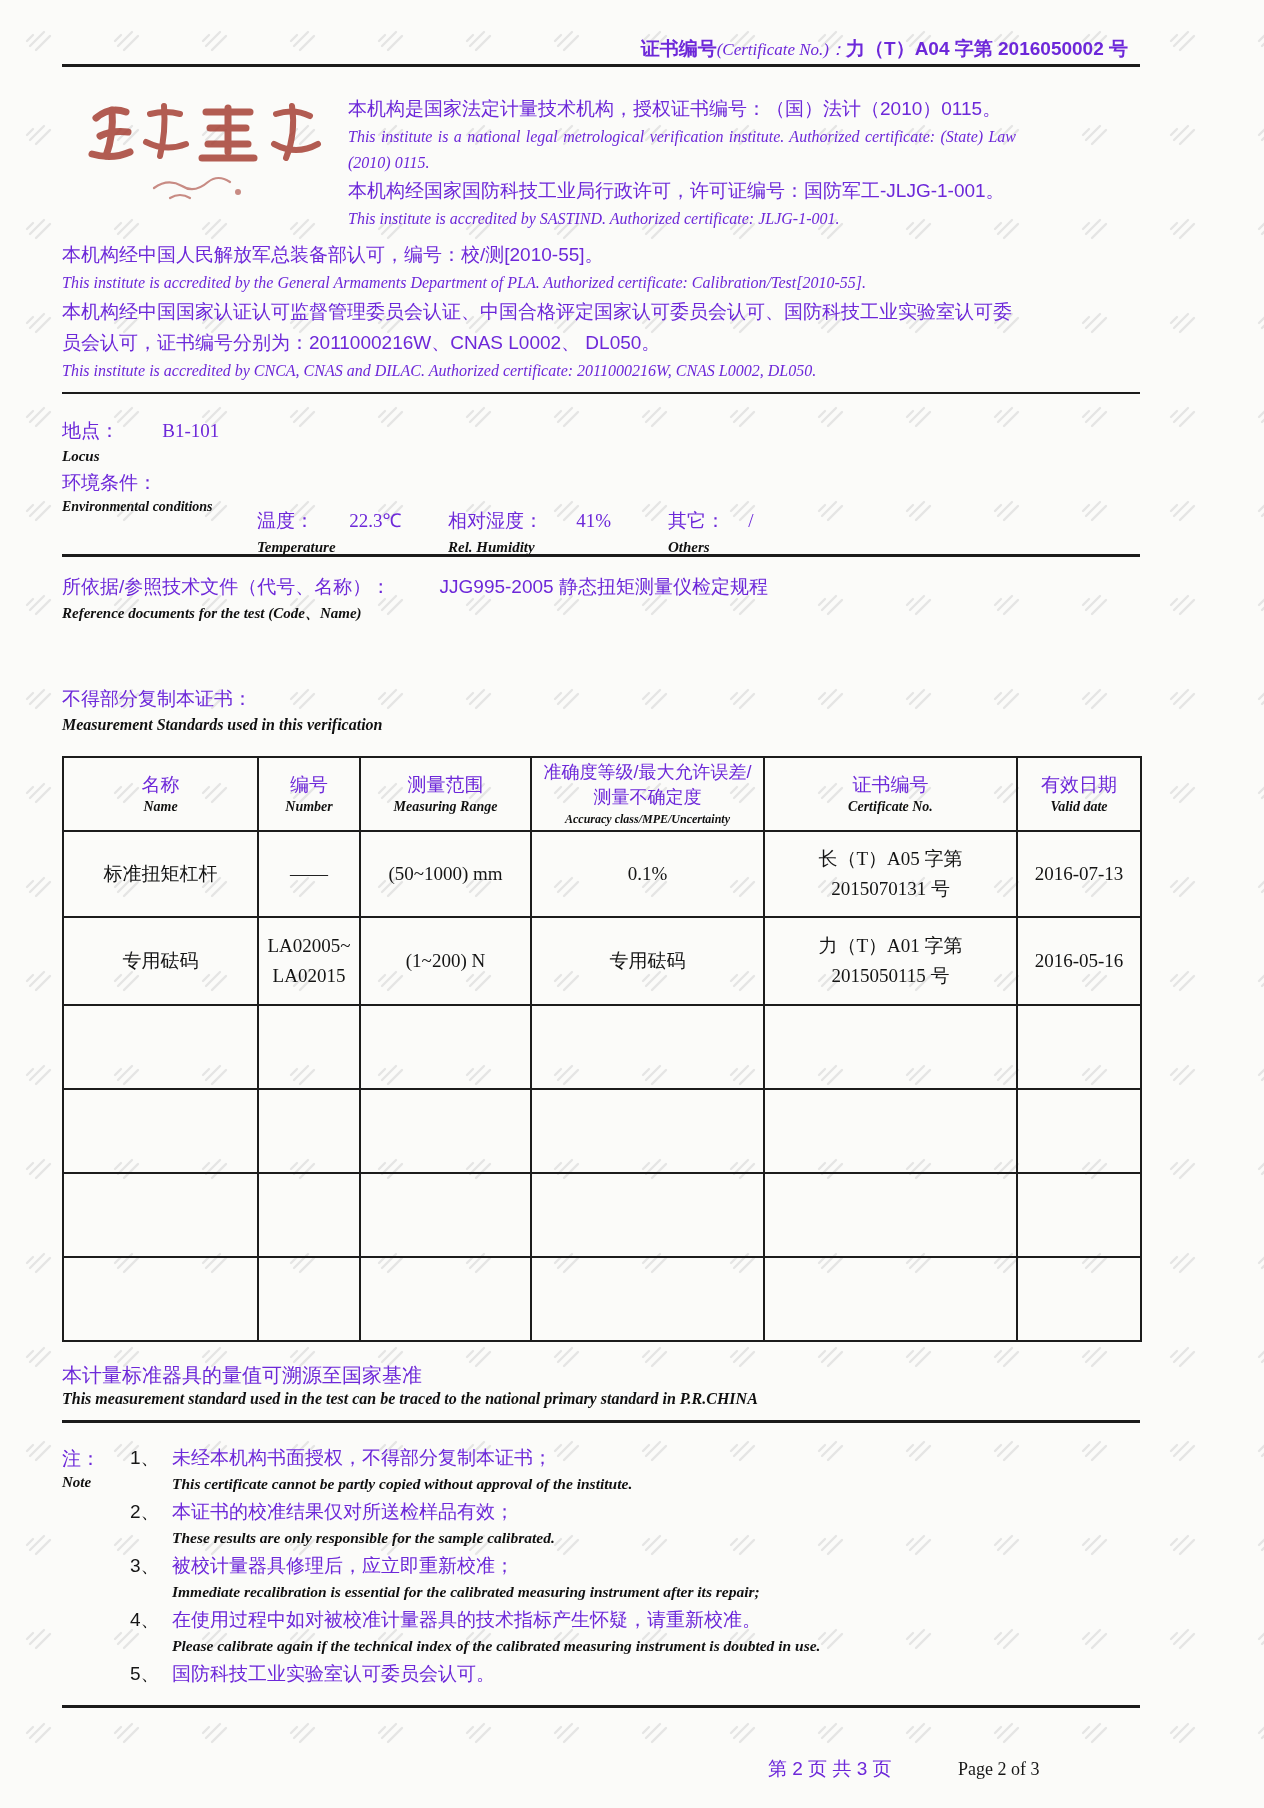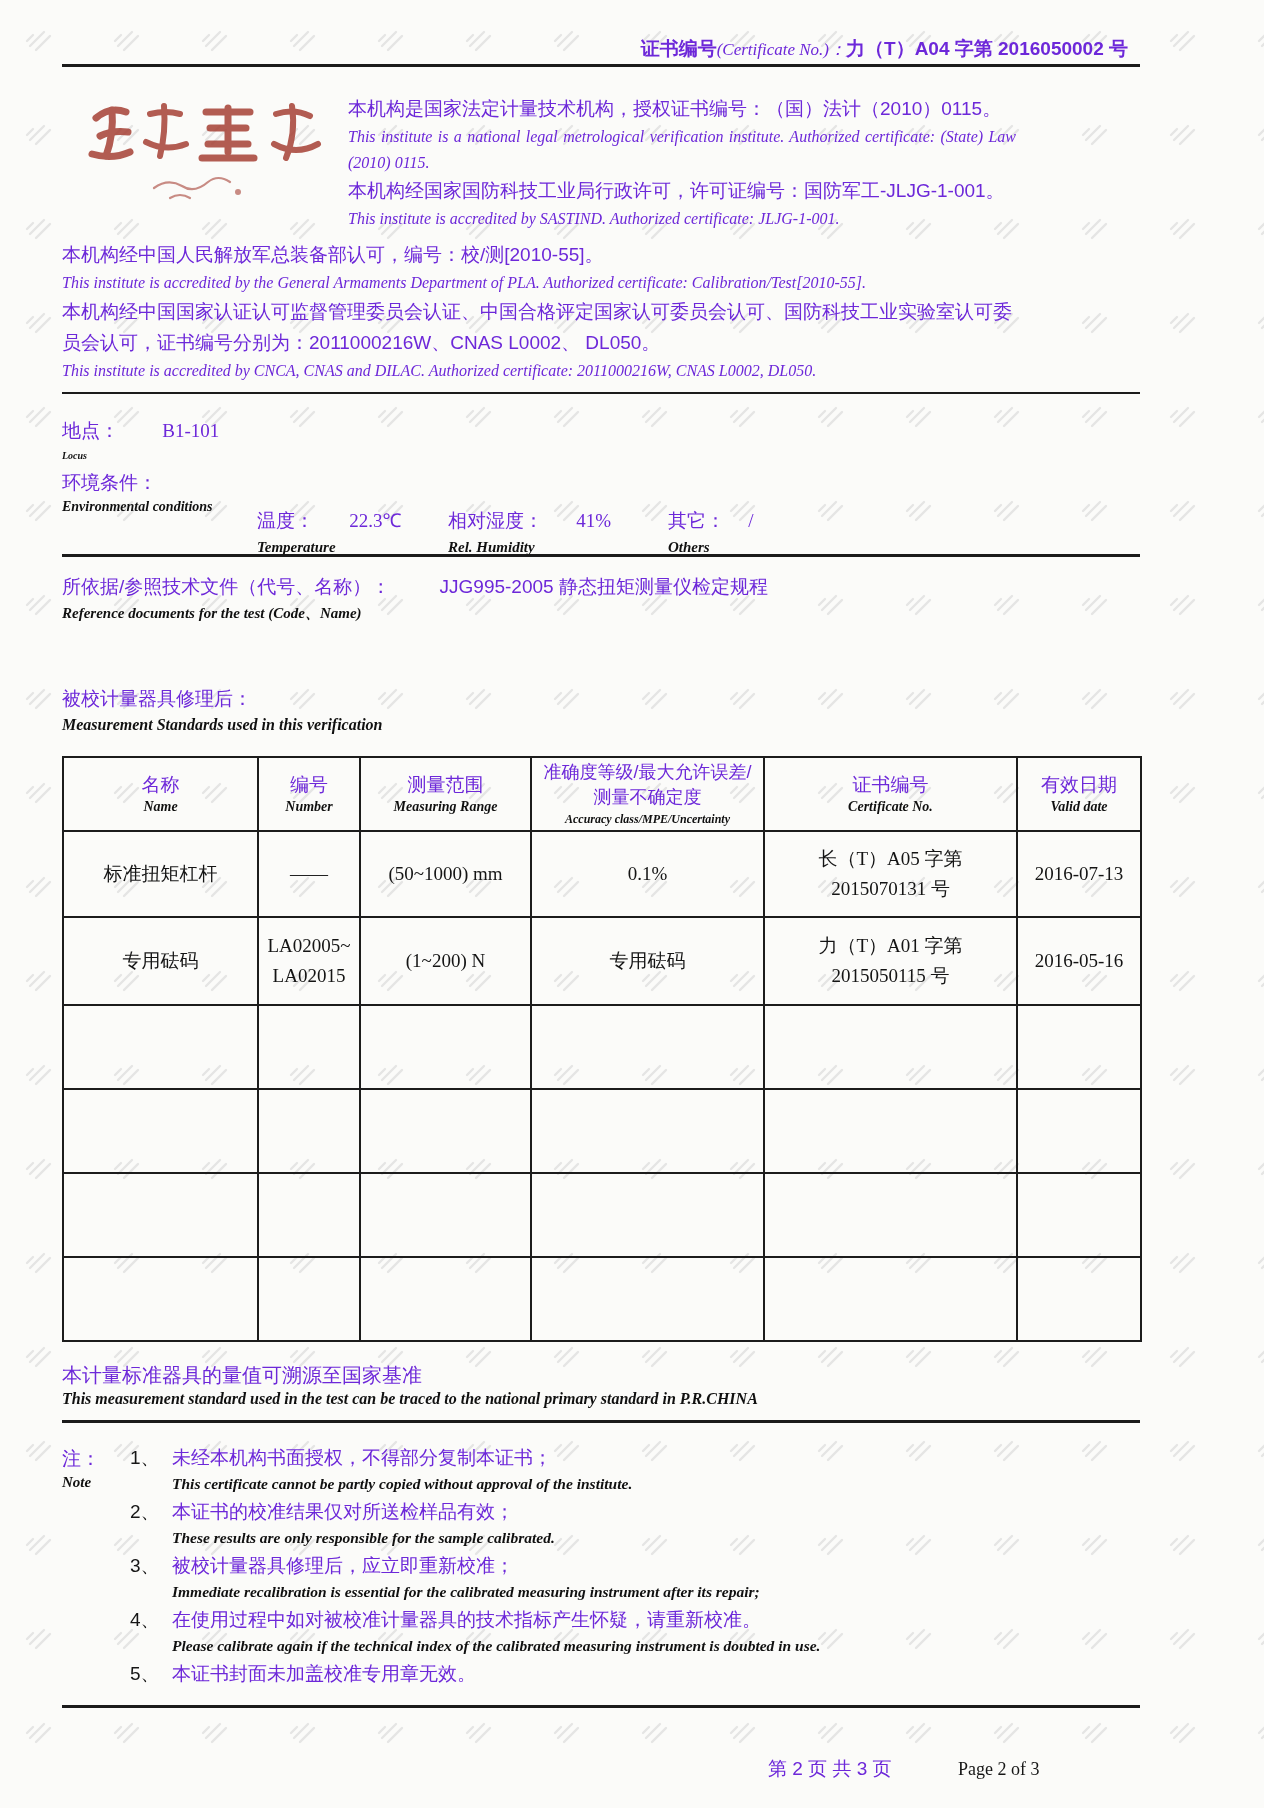--- a/index.html
+++ b/index.html
@@ -126,21 +126,21 @@
     <div class="cn" style="line-height:31px;">本机构经中国国家认证认可监督管理委员会认证、中国合格评定国家认可委员会认可、国防科技工业实验室认可委员会认可，证书编号分别为：2011000216W、CNAS L0002、 DL050。</div>
     <div class="en">This institute is accredited by CNCA, CNAS and DILAC. Authorized certificate: 2011000216W, CNAS L0002, DL050.</div>
   </div>
   <div class="rule" style="top:392px;height:2px;"></div>
 
   <div id="loc">
     <div class="cn">
       <span>地点：</span>
       <span class="val" style="margin-left:38px;">B1-101</span>
     </div>
-    <div class="enb" style="font-size:10px;line-height:20px;">Locus</div>
+    <div class="enb" style="font-size:15px;line-height:20px;">Locus</div>
     <div class="cn" style="margin-top:2px;">环境条件：</div>
     <div class="enb" style="font-size:14px;line-height:18px;">Environmental conditions</div>
   </div>
 
   <div id="env">
     <div class="env-group" style="left:257px;">
       <div class="cn">
         <span>温度：</span>
         <span class="val" style="margin-left:30px;">22.3℃</span>
       </div>
@@ -165,21 +165,21 @@
 
   <div id="ref">
     <div class="cn">
       <span>所依据/参照技术文件（代号、名称）：</span>
       <span style="margin-left:44px;">JJG995-2005 静态扭矩测量仪检定规程</span>
     </div>
     <div class="enb" style="font-size:15px;line-height:22px;">Reference documents for the test (Code、Name)</div>
   </div>
 
   <div id="std-title">
-    <div class="cn">被校计量器具修理后：</div>
+    <div class="cn">不得部分复制本证书：</div>
     <div class="enb" style="font-size:16px;line-height:22px;">Measurement Standards used in this verification</div>
   </div>
 
   <table>
     <colgroup>
       <col style="width:195px">
         <col style="width:102px">
         <col style="width:171px">
       <col style="width:233px">
         <col style="width:253px">
@@ -273,21 +273,21 @@
       <div class="cn">被校计量器具修理后，应立即重新校准；</div>
       <span class="enb">Immediate recalibration is essential for the calibrated measuring instrument after its repair;</span>
     </div>
     <div class="note-item">
       <span class="note-no">4、</span>
       <div class="cn">在使用过程中如对被校准计量器具的技术指标产生怀疑，请重新校准。</div>
       <span class="enb">Please calibrate again if the technical index of the calibrated measuring instrument is doubted in use.</span>
     </div>
     <div class="note-item">
       <span class="note-no">5、</span>
-      <div class="cn">本证书封面未加盖校准专用章无效。</div>
+      <div class="cn">国防科技工业实验室认可委员会认可。</div>
     </div>
   </div>
 
   <div class="rule" style="top:1705px;height:3px;"></div>
 
   <div id="footer">
     <span class="cn">第 2 页 共 3 页</span>
     <span class="serif">Page 2 of 3</span>
   </div>
 

